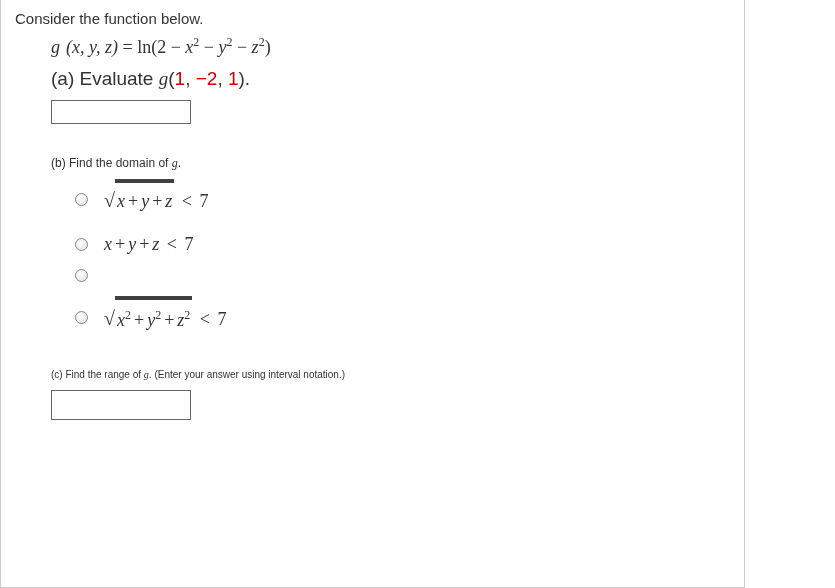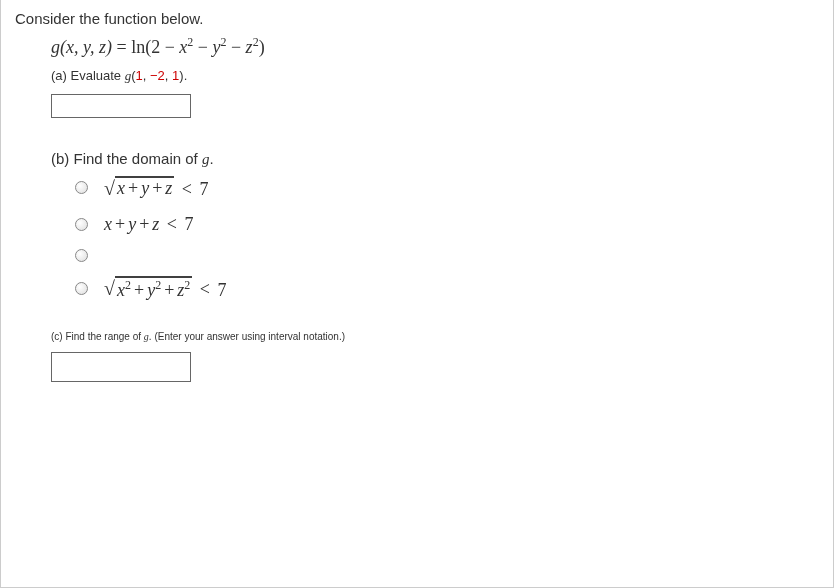--- a/index.html
+++ b/index.html
@@ -10,57 +10,57 @@
       padding: 0;
       font-family: Arial, Helvetica, sans-serif;
       font-size: 16px;
       color: #333;
       background: #fff;
     }
     .container {
       border: 1px solid #ccc;
       border-top: none;
       padding: 10px 14px 20px 14px;
-      width: 834px;
+      width: 745px;
       min-height: 588px;
     }
     .intro {
       margin-bottom: 6px;
       font-size: 15px;
     }
     .func-def {
       margin: 8px 0 10px 36px;
       font-style: italic;
       font-family: 'Times New Roman', serif;
       font-size: 18px;
     }
     .func-def .norm {
       font-style: normal;
     }
     .part-label {
       margin: 6px 0 6px 36px;
-      font-size: 13px;
+      font-size: 19px;
     }
     .input-box {
       margin: 4px 0 0 36px;
       width: 140px;
       height: 24px;
       border: 1px solid #666;
       background: #fff;
     }
     .input-box-c {
       margin: 4px 0 0 36px;
       width: 140px;
       height: 30px;
       border: 1px solid #666;
       background: #fff;
     }
     .part-b-label {
       margin: 32px 0 2px 36px;
-      font-size: 15px;
+      font-size: 12px;
     }
     .options {
       margin-left: 60px;
     }
     .option-row {
       display: flex;
       align-items: center;
       margin: 8px 0 14px 0;
     }
     .radio {
@@ -91,22 +91,22 @@
     .sqrt-wrap {
       display: inline-flex;
       align-items: center;
     }
     .sqrt-sym {
       font-style: normal;
       font-size: 20px;
       line-height: 1;
     }
     .sqrt-arg {
-      border-top: 2px solid #404040;
-      padding: 0 2px;
+      border-top: 4px solid #404040;
+      padding: 8px 2px;
       display: inline-block;
     }
     .part-c-label {
       margin: 30px 0 6px 36px;
       font-size: 10px;
     }
     .red {
       color: #cc0000;
     }
     .gfunc {
@@ -115,21 +115,21 @@
     }
   </style>
 </head>
 <body>
 
 <div class="container">
 
   <div class="intro">Consider the function below.</div>
 
   <div class="func-def">
-    <span>g</span><span class="norm" style="font-style: italic;">(x, y, z)</span><span class="norm"> = </span><span class="norm">ln(2 − </span><span>x</span><sup>2</sup><span class="norm"> − </span><span>y</span><sup>2</sup><span class="norm"> − </span><span>z</span><sup>2</sup><span class="norm">)</span>
+    <span>g</span><span class="norm" style="font-style: italic; margin-left: 6px;">(x, y, z)</span><span class="norm"> = </span><span class="norm">ln(2 − </span><span>x</span><sup>2</sup><span class="norm"> − </span><span>y</span><sup>2</sup><span class="norm"> − </span><span>z</span><sup>2</sup><span class="norm">)</span>
   </div>
 
   <div class="part-label">
     <span>(a) Evaluate </span><span class="gfunc">g</span><span>(</span><span class="red">1</span><span>, </span><span class="red">−2</span><span>, </span><span class="red">1</span><span>).</span>
   </div>
 
   <input type="text" class="input-box" value="" style="">
 
   <div class="part-b-label">
     <span>(b) Find the domain of </span><span class="gfunc">g</span><span>.</span>

